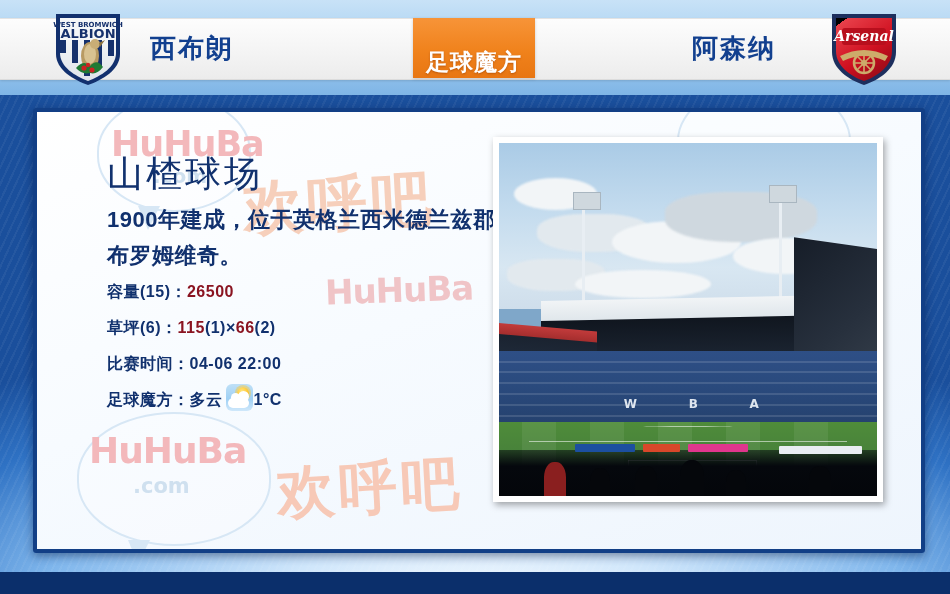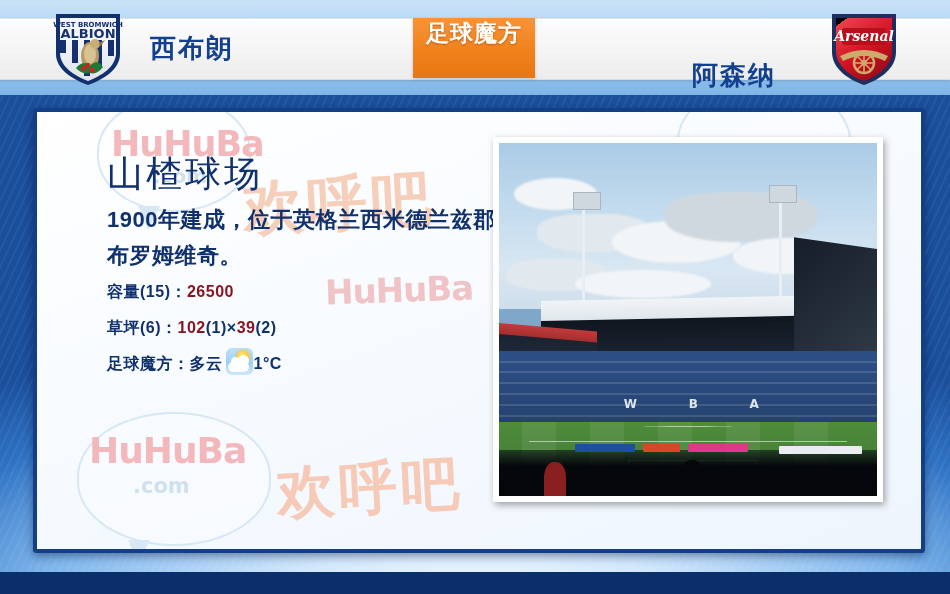--- a/index.html
+++ b/index.html
@@ -29,25 +29,25 @@
     position:absolute;left:0;top:18px;width:950px;height:60px;
     background:linear-gradient(180deg,#fdfdfd 0%,#f4f4f4 55%,#ececec 100%);
     border-top:1px solid #e3e3e3;border-bottom:1px solid #dcdcdc;
     box-shadow:0 1px 2px rgba(0,0,0,.12);
   }
   .teamname{
     position:absolute;top:26px;font-size:26px;font-weight:bold;color:#12408f;
     letter-spacing:2px;line-height:44px;
   }
   .teamname.left{left:150px;}
-  .teamname.right{left:692px;margin-top:27px;}
+  .teamname.right{left:692px;}
   .brandbox{
     position:absolute;left:413px;top:18px;width:122px;height:60px;
     background:linear-gradient(180deg,#f79438 0%,#f0821c 55%,#e87612 100%);
-    display:flex;align-items:flex-start;justify-content:center;
+    display:flex;align-items:flex-end;justify-content:center;
     box-shadow:0 1px 3px rgba(0,0,0,.18);
   }
   .brandbox span{
     color:#ffffff;font-size:23px;font-weight:bold;letter-spacing:1px;
     text-shadow:0 1px 2px rgba(150,60,0,.55);
   }
   
   .crest{position:absolute;top:6px;width:84px;height:84px;}
   .crest.wba{left:46px;}
   .crest.ars{left:822px;}
@@ -269,23 +269,26 @@
     <div class="info">
       <div class="stadium-title">山楂球场</div>
 
       <div class="desc">1900年建成，位于英格兰西米德兰兹郡西布罗姆维奇。</div>
 
       <div class="line">
         <span>容量(15)：</span><span class="val">26500</span>
       </div>
 
       <div class="line">
-        <span>草坪(6)：</span><span class="val">102</span><span class="navy">(1)</span><span class="navy">×</span><span class="val">39</span><span class="navy">(2)</span>
-      </div>
-
+        <span>草坪(6)：</span><span class="val">115</span><span class="navy">(1)</span><span class="navy">×</span><span class="val">66</span><span class="navy">(2)</span>
+      </div>
+
+      <div class="line">
+        <span>比赛时间：</span><span>04-06 22:00</span>
+      </div>
 
       <div class="line">
         <span>足球魔方：</span><span>多云</span><span class="wicon"><i class="sun"></i><i class="cloud"></i></span><span>1°C</span>
       </div>
     </div>
 
     <div class="photo-wrap">
       <div class="photo">
         <div class="sky"></div>
 

